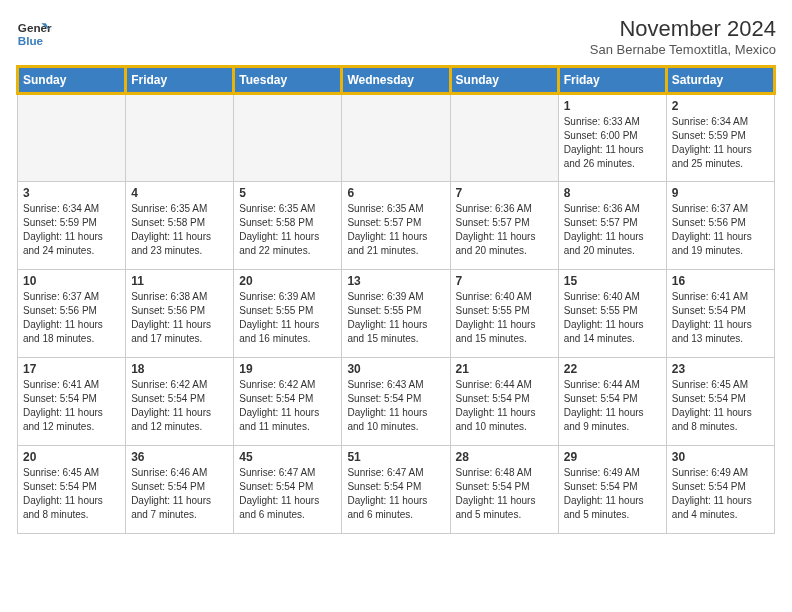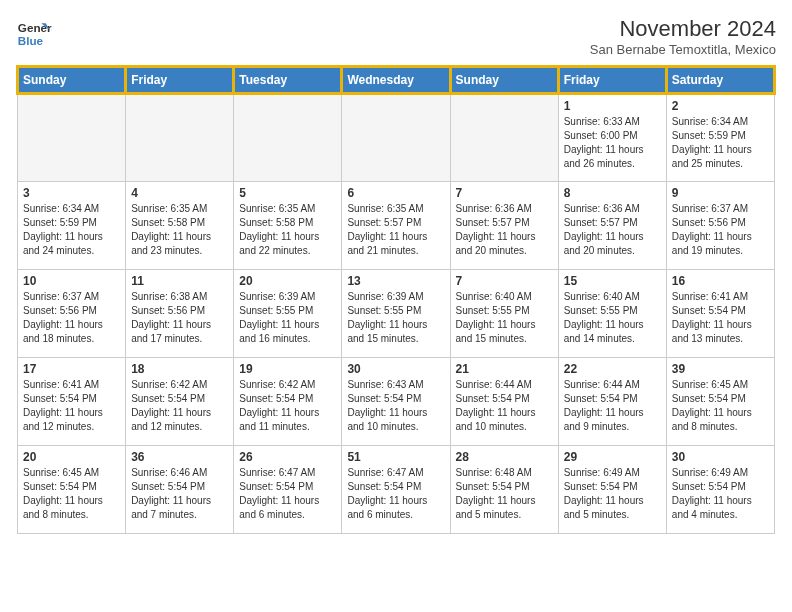--- a/index.html
+++ b/index.html
@@ -199,35 +199,35 @@
         </td>
         <td>
           <span class="day-num">21</span>
           <div class="day-info">Sunrise: 6:44 AM<br>Sunset: 5:54 PM<br>Daylight: 11 hours and 10 minutes.</div>
         </td>
         <td>
           <span class="day-num">22</span>
           <div class="day-info">Sunrise: 6:44 AM<br>Sunset: 5:54 PM<br>Daylight: 11 hours and 9 minutes.</div>
         </td>
         <td>
-          <span class="day-num">39</span>
+          <span class="day-num">23</span>
           <div class="day-info">Sunrise: 6:45 AM<br>Sunset: 5:54 PM<br>Daylight: 11 hours and 8 minutes.</div>
         </td>
       </tr>
       <tr>
         <td>
           <span class="day-num">20</span>
           <div class="day-info">Sunrise: 6:45 AM<br>Sunset: 5:54 PM<br>Daylight: 11 hours and 8 minutes.</div>
         </td>
         <td>
           <span class="day-num">36</span>
           <div class="day-info">Sunrise: 6:46 AM<br>Sunset: 5:54 PM<br>Daylight: 11 hours and 7 minutes.</div>
         </td>
         <td>
-          <span class="day-num">26</span>
+          <span class="day-num">45</span>
           <div class="day-info">Sunrise: 6:47 AM<br>Sunset: 5:54 PM<br>Daylight: 11 hours and 6 minutes.</div>
         </td>
         <td>
           <span class="day-num">51</span>
           <div class="day-info">Sunrise: 6:47 AM<br>Sunset: 5:54 PM<br>Daylight: 11 hours and 6 minutes.</div>
         </td>
         <td>
           <span class="day-num">28</span>
           <div class="day-info">Sunrise: 6:48 AM<br>Sunset: 5:54 PM<br>Daylight: 11 hours and 5 minutes.</div>
         </td>

